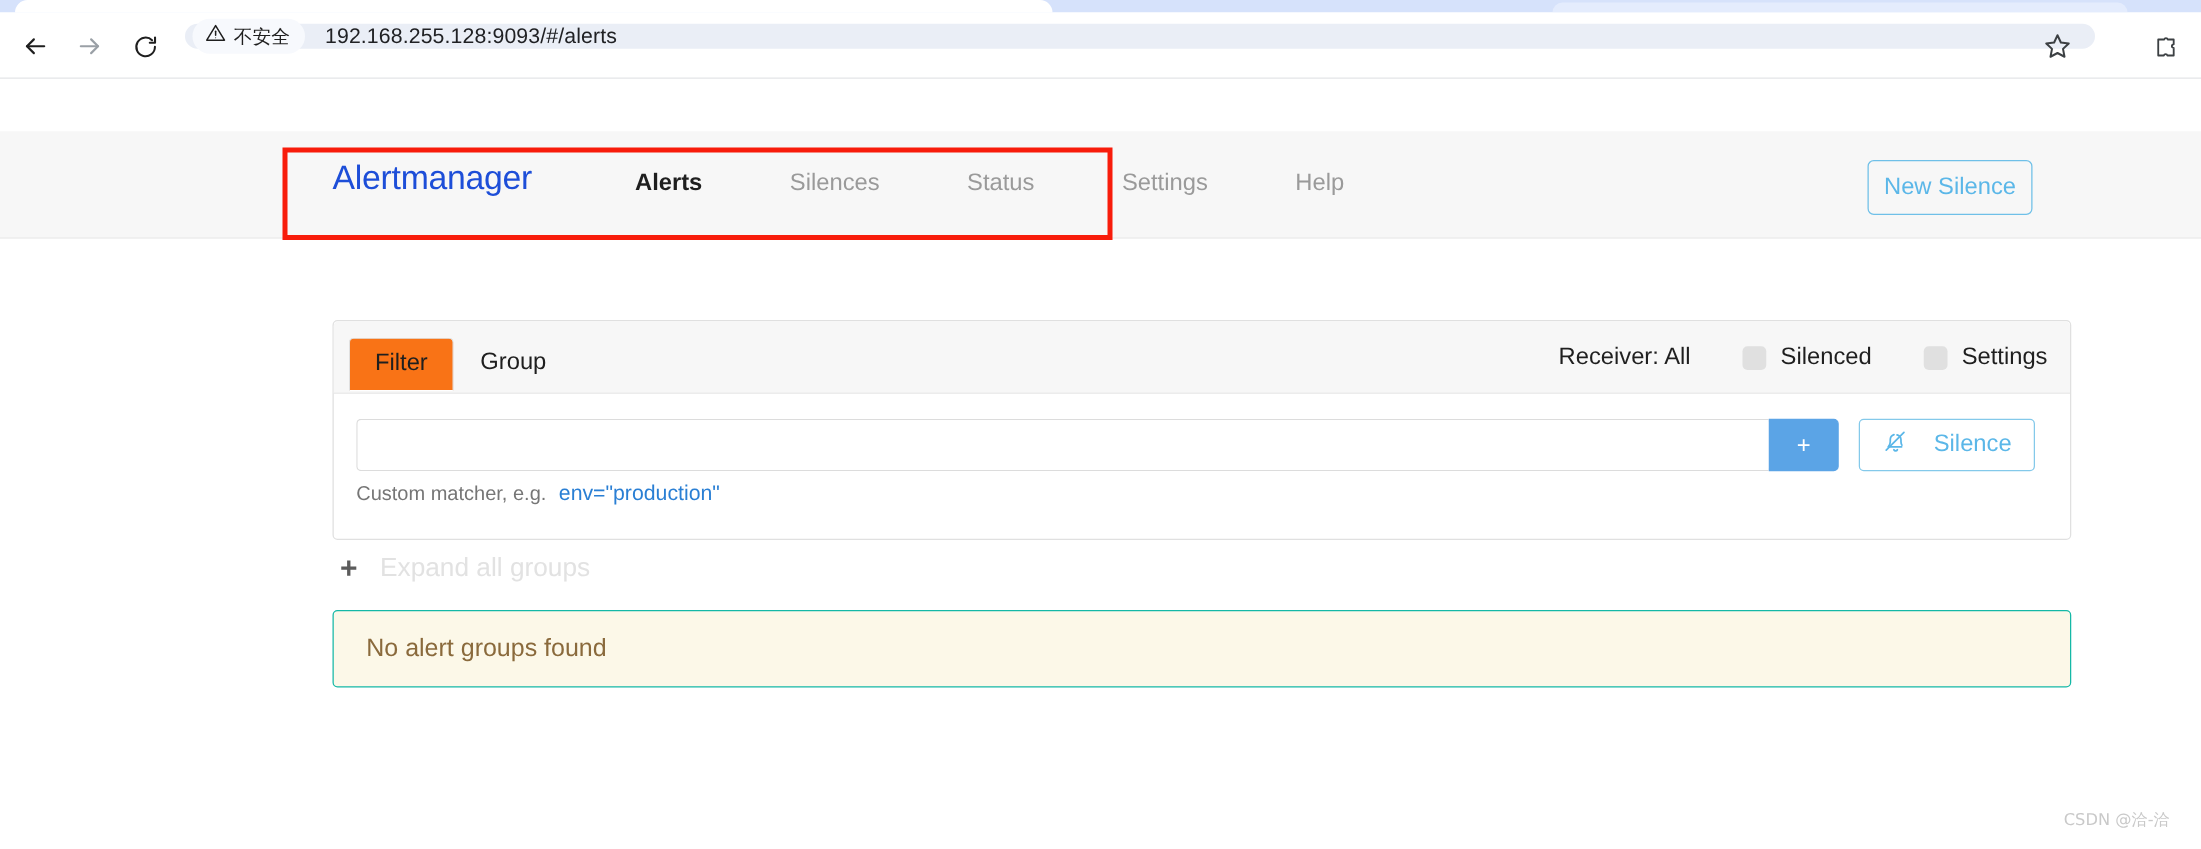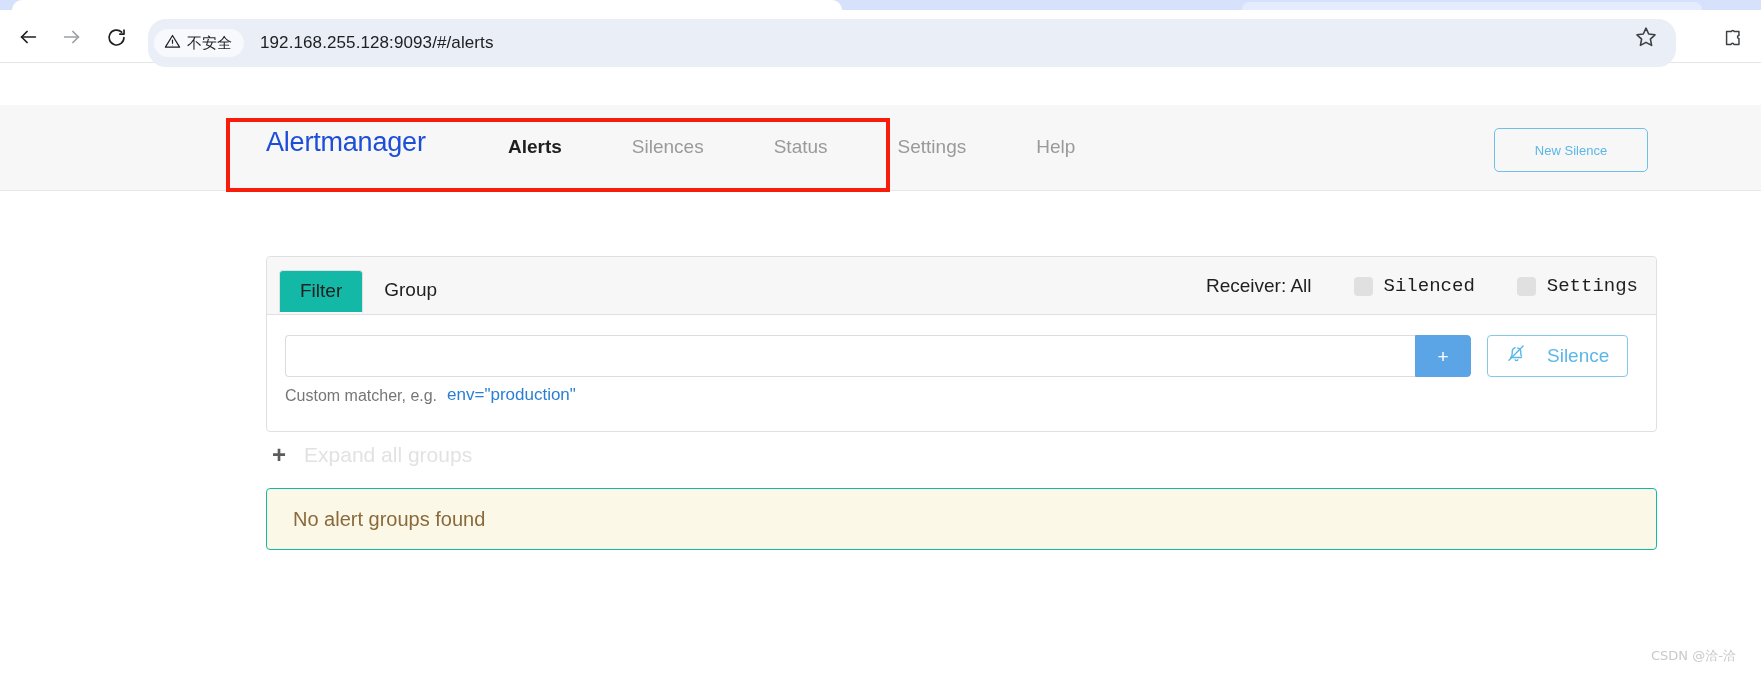--- a/index.html
+++ b/index.html
@@ -51,21 +51,21 @@
     color: #1f1f1f;
   }
   .nav-back  { left: 12px; }
   .nav-fwd   { left: 56px; color: #9aa0a6; }
   .nav-reload{ left: 100px; }
   .nav-btn svg { display: block; }
 
   .omnibox {
     position: absolute;
     left: 148px; top: 9px;
-    width: 1528px; height: 48px;
+    width: 1528px; height: 20px;
     background: #eaeef6;
     border-radius: 18px;
     display: flex;
     align-items: center;
   }
   .security-chip {
     display: flex;
     align-items: center;
     gap: 6px;
     height: 28px;
@@ -131,26 +131,26 @@
     text-decoration: none;
     margin-left: 48px;
   }
   .am-nav-link.active {
     color: #1f1f1f;
     font-weight: 600;
   }
   .new-silence-btn {
     position: absolute;
     left: 1494px; top: 128px;
-    width: 154px; height: 44px;
+    width: 132px; height: 44px;
     border: 1px solid #6fc0e8;
     border-radius: 5px;
     background: transparent;
     color: #5bb7e8;
-    font-size: 13px;
+    font-size: 19px;
     font-family: "Liberation Sans", sans-serif;
     cursor: pointer;
     display: flex; align-items: center; justify-content: center;
   }
 
   
   .annotation-box {
     position: absolute;
     left: 226px; top: 118px;
     width: 664px; height: 74px;
@@ -193,21 +193,21 @@
     padding: 9px 20px 10px 20px;
     font-size: 19px;
     color: #1f1f1f;
     border: 1px solid transparent;
     border-radius: 4px 4px 0 0;
     cursor: pointer;
     white-space: nowrap;
     line-height: 1.15;
   }
   .tab-item.active {
-    background: #14b8a6;
+    background: #f97316;
     border-color: #e0e0e0;
     border-bottom-color: #ffffff;
     margin-bottom: -1px;
   }
   .filter-header-right {
     position: absolute;
     right: 18px; top: 0;
     height: 58px;
     display: flex;
     align-items: center;
@@ -217,21 +217,20 @@
     font-size: 19px;
     color: #1f1f1f;
     white-space: nowrap;
     margin-right: 30px;
   }
   .toggle-group {
     display: flex;
     align-items: center;
     gap: 11px;
     margin-right: 30px;
-    font-family: Liberation Mono, monospace;
   }
   .toggle-group:last-child { margin-right: 0; }
   .toggle-box {
     width: 19px; height: 19px;
     background: #e0e0e0;
     border-radius: 4px;
     border: none;
     cursor: pointer;
     display: block;
   }

